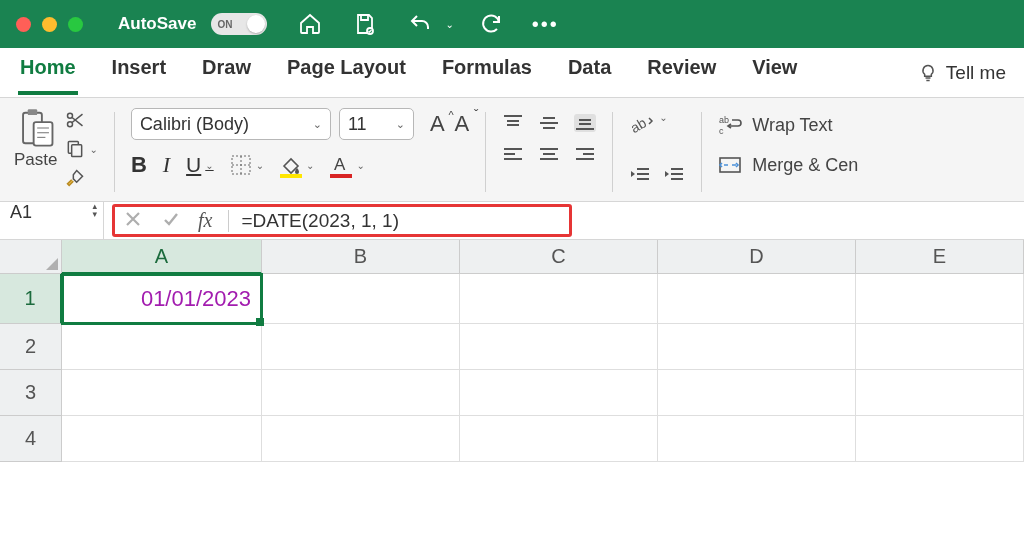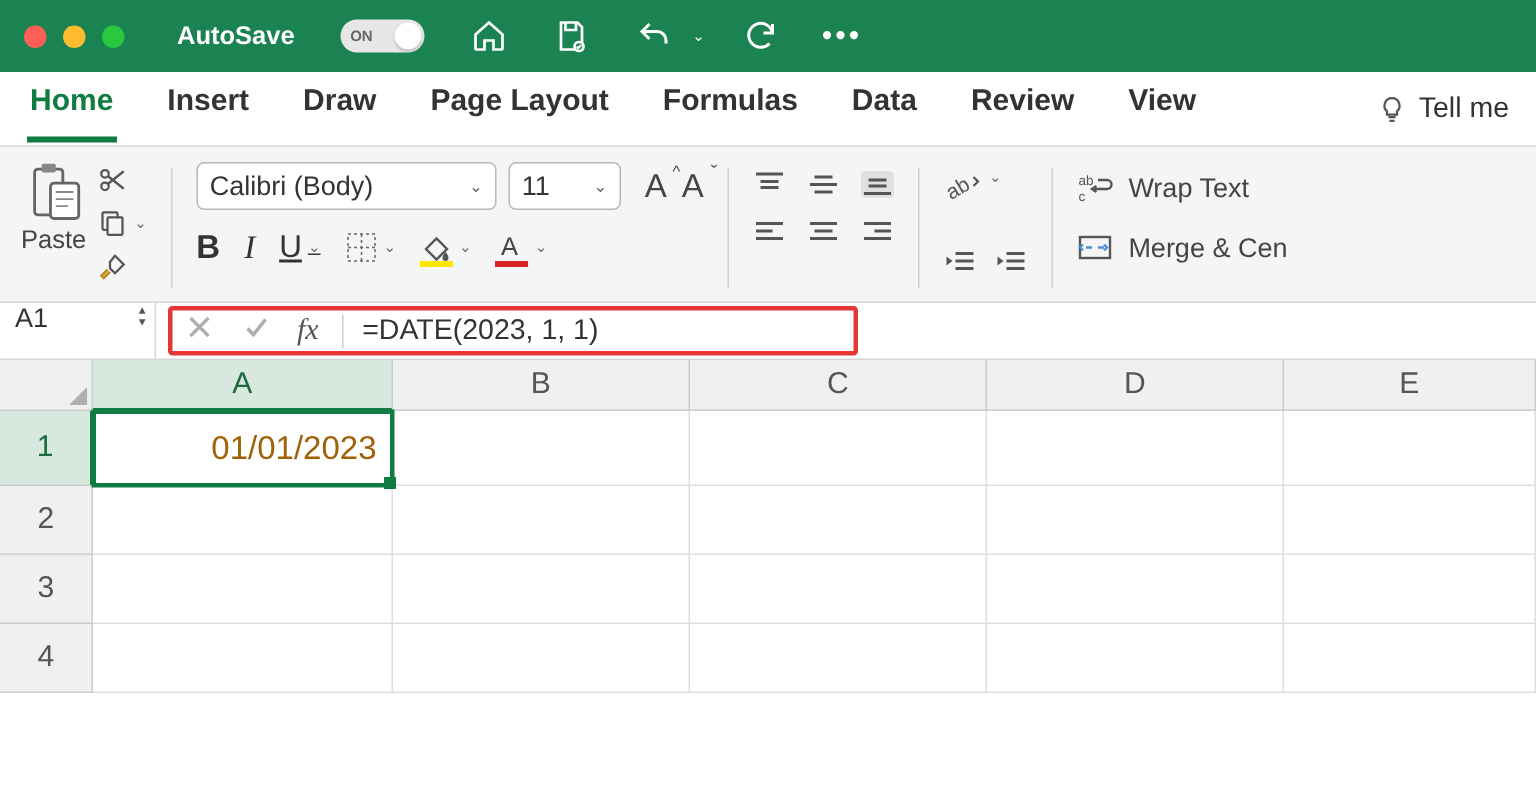--- a/index.html
+++ b/index.html
@@ -5,21 +5,21 @@
   * { box-sizing: border-box; margin: 0; padding: 0; font-family: -apple-system, BlinkMacSystemFont, "Segoe UI", sans-serif; }
   body { width: 1024px; height: 536px; overflow: hidden; background: #fff; }
 
   
   .titlebar { height: 48px; background: #1a8351; display: flex; align-items: center; padding: 0 16px; gap: 11px; }
   .tl-circle { width: 15px; height: 15px; border-radius: 50%; }
   .tl-red { background: #ff5f57; }
   .tl-yellow { background: #febc2e; }
   .tl-green { background: #28c840; }
   .autosave-label { color: #fff; font-size: 17px; font-weight: 600; margin-left: 24px; }
-  .autosave-toggle { width: 56px; height: 22px; background: #e7e7e7; border-radius: 11px; display: flex; align-items: center; position: relative; padding-left: 6px; margin-left: 20px; }
+  .autosave-toggle { width: 56px; height: 22px; background: #e7e7e7; border-radius: 11px; display: flex; align-items: center; position: relative; padding-left: 6px; margin-left: 4px; }
   .autosave-toggle .on { font-size: 10px; font-weight: 700; color: #666; }
   .autosave-toggle .knob { width: 18px; height: 18px; background: #fff; border-radius: 50%; position: absolute; right: 2px; top: 2px; box-shadow: 0 1px 2px rgba(0,0,0,.25); }
   .tb-icon { color: #fff; margin-left: 20px; display: flex; align-items: center; }
   .tb-icon svg { width: 24px; height: 24px; }
   .tb-caret { color: #fff; font-size: 10px; margin-left: 2px; }
   .tb-dots { color: #fff; font-size: 20px; margin-left: 18px; letter-spacing: 2px; }
 
   
   .ribbon-tabs { height: 50px; display: flex; align-items: center; padding: 0 18px; gap: 32px; border-bottom: 1px solid #d6d6d6; }
   .ribbon-tab { font-size: 20px; font-weight: 600; color: #333; padding: 6px 2px 12px; border-bottom: 4px solid transparent; cursor: pointer; }
@@ -95,21 +95,21 @@
   .fb-input { flex: 1; border: none; outline: none; font-size: 19px; color: #333; background: transparent; }
 
   
   .sheet { display: grid; grid-template-columns: 62px 200px 198px 198px 198px 168px; grid-template-rows: 34px 50px 46px 46px 46px; }
   .corner { background: #eef0f1; border-right: 1px solid #ccc; border-bottom: 1px solid #ccc; position: relative; }
   .corner::after { content: ""; position: absolute; right: 3px; bottom: 3px; width: 0; height: 0; border-left: 12px solid transparent; border-bottom: 12px solid #b0b0b0; }
   .colhdr { background: #eef0f1; border-right: 1px solid #ccc; border-bottom: 1px solid #ccc; display: flex; align-items: center; justify-content: center; font-size: 20px; color: #555; }
   .colhdr.active { background: #d7e8de; color: #1c6b3d; border-bottom: 2px solid #107c41; }
   .rowhdr { background: #eef0f1; border-right: 1px solid #ccc; border-bottom: 1px solid #ccc; display: flex; align-items: center; justify-content: center; font-size: 20px; color: #555; }
   .rowhdr.active { background: #d7e8de; color: #1c6b3d; border-right: 2px solid #107c41; }
-  .cell { border-right: 1px solid #dedede; border-bottom: 1px solid #dedede; display: flex; align-items: center; padding: 0 10px; font-size: 22px; color: #a16207; }
+  .cell { border-right: 1px solid #dedede; border-bottom: 1px solid #dedede; display: flex; align-items: center; padding: 0 10px; font-size: 22px; color: #a21caf; }
   .cell.selected { outline: 3px solid #107c41; outline-offset: -2px; position: relative; justify-content: flex-end; font-weight: 400; }
   .cell.selected::after { content: ""; position: absolute; right: -3px; bottom: -3px; width: 8px; height: 8px; background: #107c41; }
 </style>
 </head>
 <body>
 
 <div class="titlebar">
   <div class="tl-circle tl-red"></div>
   <div class="tl-circle tl-yellow"></div>
   <div class="tl-circle tl-green"></div>

